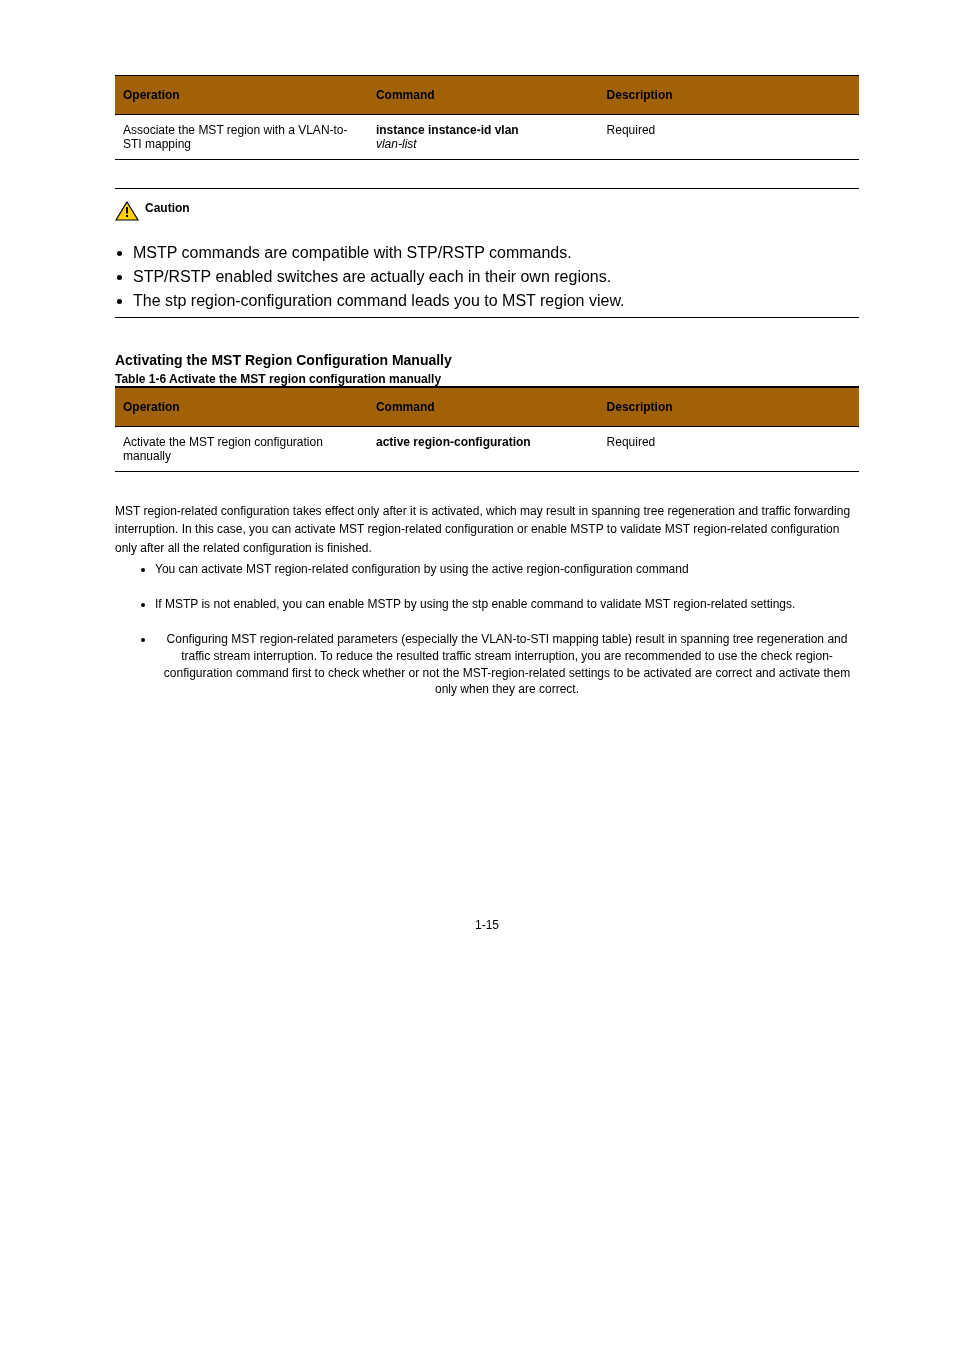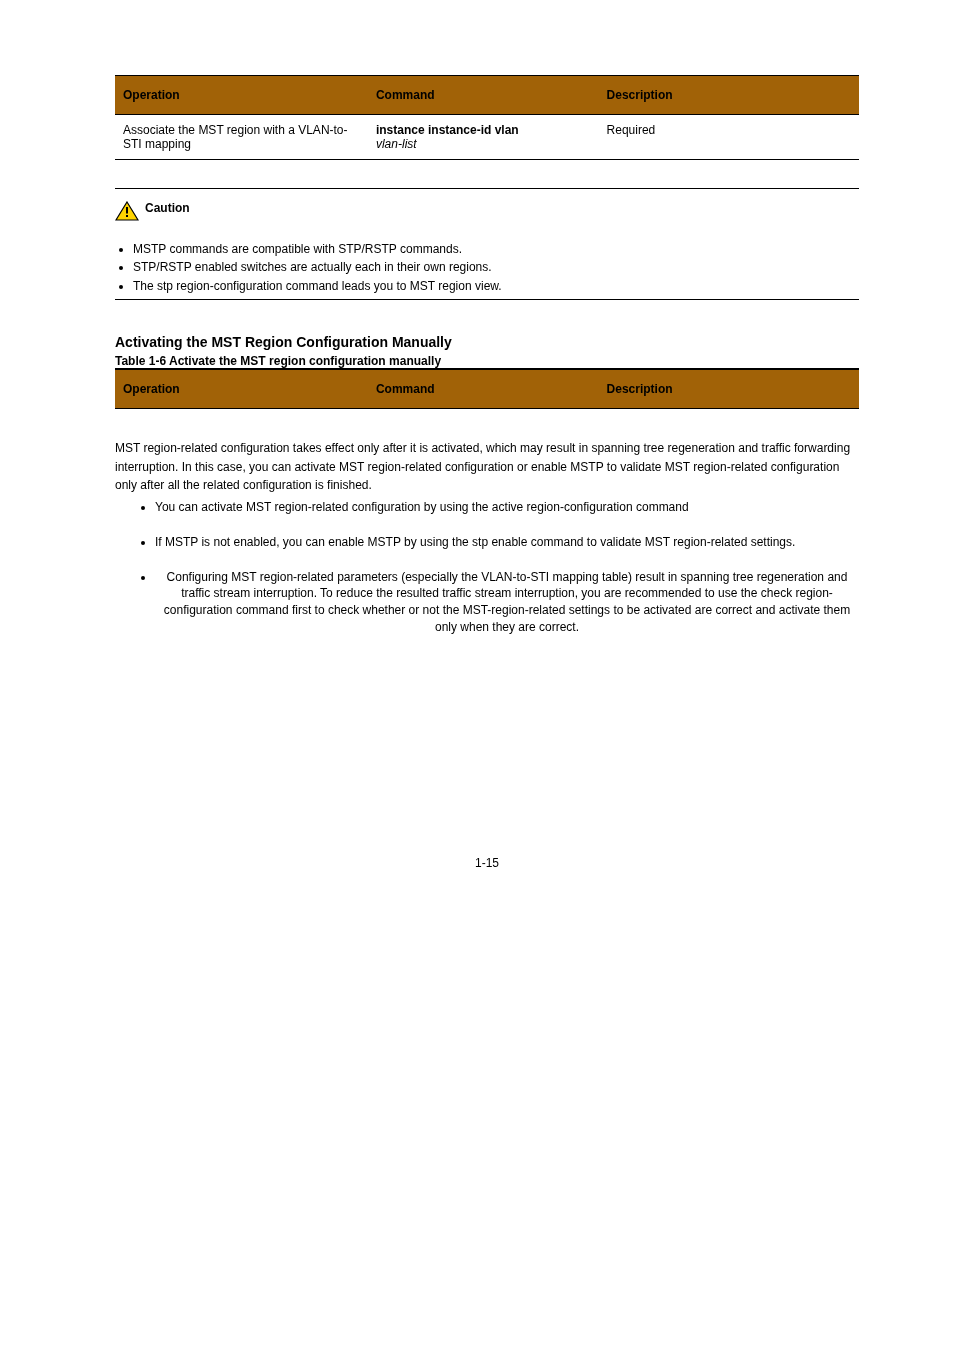--- a/index.html
+++ b/index.html
@@ -56,21 +56,21 @@
     display: flex;
     gap: 6px;
     margin-bottom: 8px;
   }
   .caution-label {
     font-weight: bold;
   }
   .caution-list {
     list-style: disc;
     padding-left: 18px;
-    font-size: 12px;
+    font-size: 16px;
     line-height: 1.45;
     margin-top: 20px;
   }
   .caution-list li {
     margin-bottom: 1px;
   }
   .section-heading {
     font-size: 14px;
     font-weight: bold;
     margin-top: 34px;
@@ -163,20 +163,27 @@
 
 <table class="table table-top-border">
   <thead>
     <tr>
       <th>Operation</th>
       <th>Command</th>
       <th>Description</th>
     </tr>
   </thead>
   <tbody>
+    <tr class="table2row">
+      <td>Activate the MST region configuration manually</td>
+      <td>
+        <b>active region-configuration</b>
+      </td>
+      <td>Required</td>
+    </tr>
   </tbody>
 </table>
 
 <div class="body-section">
   <p class="body-para">MST region-related configuration takes effect only after it is activated, which may result in spanning tree regeneration and traffic forwarding interruption. In this case, you can activate MST region-related configuration or enable MSTP to validate MST region-related configuration only after all the related configuration is finished.</p>
   <ul class="item-list">
     <li>You can activate MST region-related configuration by using the active region-configuration command</li>
     <li>If MSTP is not enabled, you can enable MSTP by using the stp enable command to validate MST region-related settings.</li>
     <li>Configuring MST region-related parameters (especially the VLAN-to-STI mapping table) result in spanning tree regeneration and traffic stream interruption. To reduce the resulted traffic stream interruption, you are recommended to use the check region-configuration command first to check whether or not the MST-region-related settings to be activated are correct and activate them only when they are correct.</li>
   </ul>

